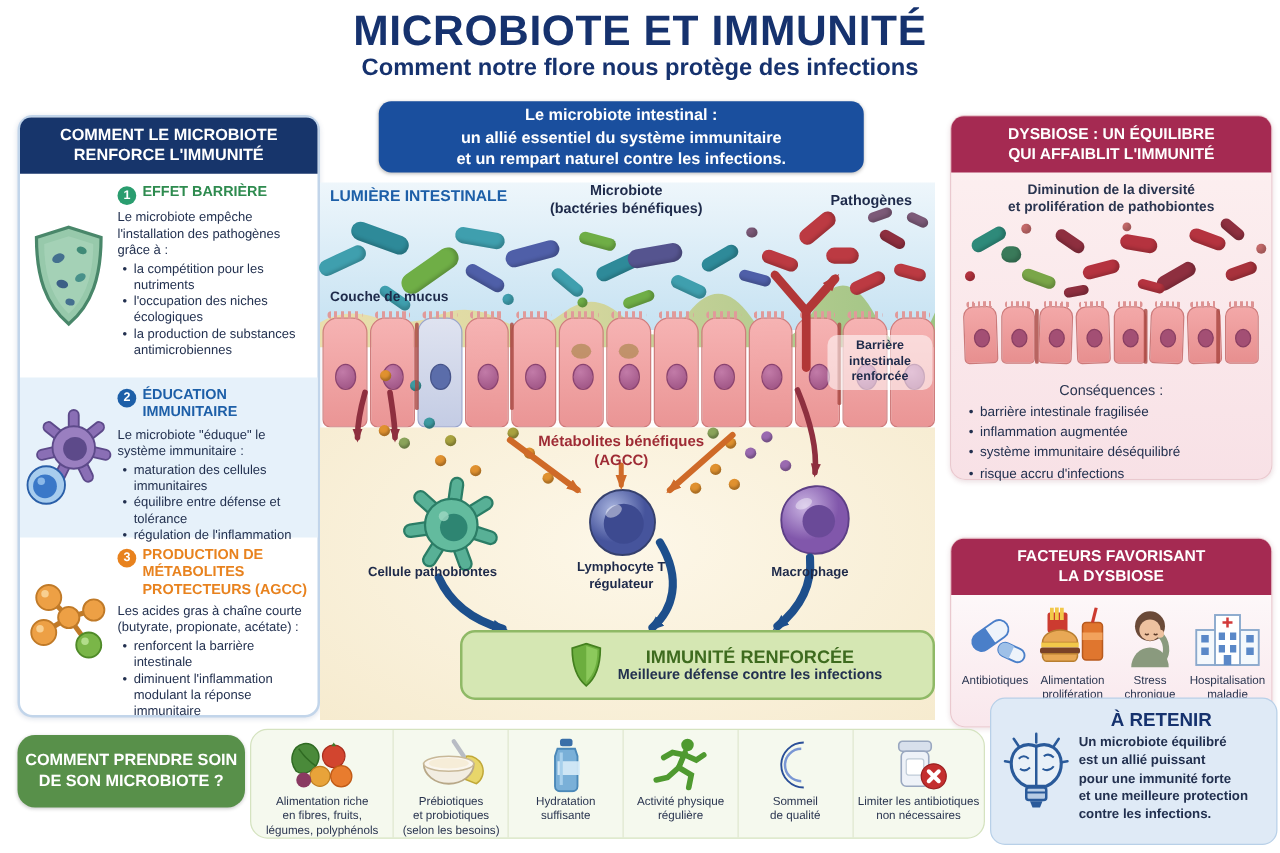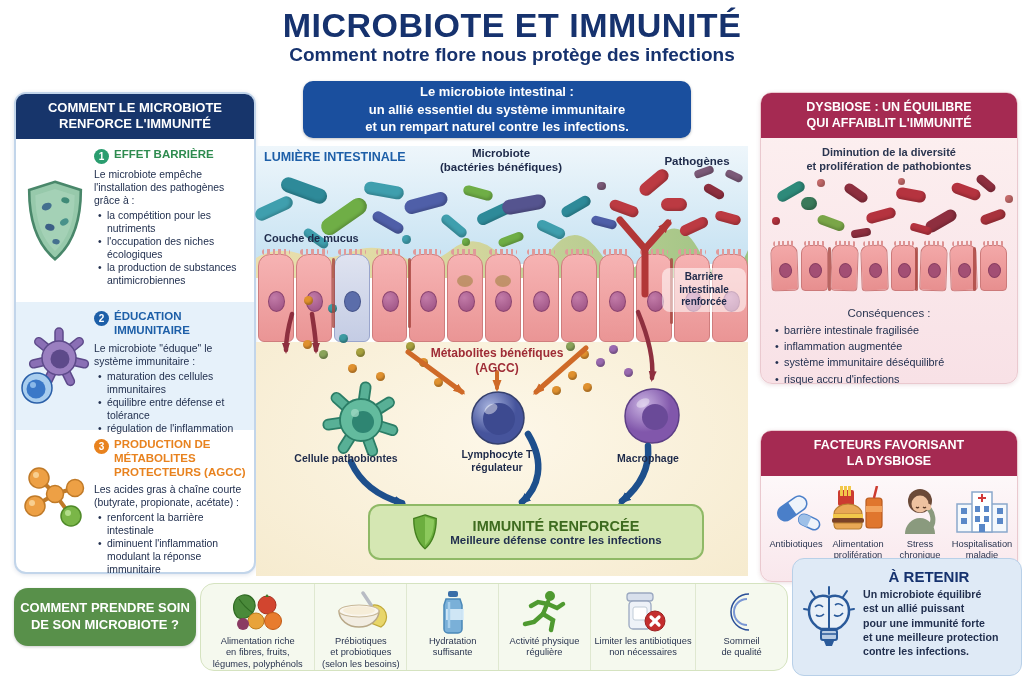--- a/index.html
+++ b/index.html
@@ -63,21 +63,21 @@
   .cell-label{position:absolute;text-align:center;font-size:10.5px;font-weight:700;color:#1e2a4a;
     line-height:1.2;z-index:3;}
   #lbl-dendritic{left:30px;top:306px;width:120px;}
   #lbl-treg{left:186px;top:302px;width:110px;}
   #lbl-macrophage{left:340px;top:306px;width:104px;}
   .bact{position:absolute;border-radius:999px;box-shadow:inset -2px -2px 3px rgba(0,0,0,.18);}
   .mdot{position:absolute;width:9px;height:9px;border-radius:50%;box-shadow:inset -1px -2px 2px rgba(0,0,0,.25);}
   .icell{position:absolute;z-index:2;}
   #result-box{position:absolute;left:112px;top:358px;width:332px;height:52px;background:#d5e7b3;
     border:2px solid #8fb966;border-radius:12px;display:flex;align-items:center;justify-content:center;
-    gap:10px;z-index:3;}
+    gap:10px;z-index:3;padding-left:44px;}
   #result-text{text-align:center;}
   #result-title{font-size:14.5px;font-weight:800;color:#3e6b1f;}
   #result-sub{font-size:11.5px;color:#22304f;font-weight:600;}
   #arrows-svg{position:absolute;left:0;top:0;z-index:2;pointer-events:none;}
   
   .rcard{position:absolute;border-radius:12px;box-shadow:0 1px 4px rgba(120,40,60,.15);}
   .rheader{background:#a52a52;border-radius:10px 10px 0 0;color:#fff;text-align:center;
     font-size:12.5px;font-weight:800;line-height:1.3;padding:6px 4px;}
   #dysbiose-card{left:760px;top:92px;width:256px;height:290px;background:linear-gradient(#fdf1f1,#f8e1e6);
     border:1.5px solid #eac9cf;}
@@ -673,41 +673,41 @@
             <path d="M27,14 L36,18 L42,14"></path>
             <path d="M27,14 L17,12 L10,16"></path>
             <path d="M22,24 L32,30 L30,40"></path>
             <path d="M22,24 L13,32 L4,34"></path>
           </g>
         </svg>
       </div>
       <div class="bilabel pre">Activité physique
 régulière</div>
     </div>
+    <div class="bitem">
+      <div class="bicon">
+        <svg width="42" height="42" viewBox="0 0 42 42">
+          <path d="M28,3 A18,18 0 1 0 28,39 A14.5,14.5 0 1 1 28,3 Z" fill="#4a6fb8" stroke="#2a4f98" stroke-width="1.5"></path>
+          <path d="M26,8 A13,13 0 0 0 26,34" stroke="#7a97d4" stroke-width="2" fill="none"></path>
+        </svg>
+      </div>
+      <div class="bilabel pre">Sommeil
+de qualité</div>
+    </div>
     <div class="bitem" id="b6">
       <div class="bicon">
         <svg width="52" height="44" viewBox="0 0 52 44">
           <rect x="10" y="3" width="26" height="8" rx="3" fill="#d8e0ec" stroke="#9aa8c0" stroke-width="1.3"></rect>
           <rect x="12" y="11" width="22" height="28" rx="4" fill="#eef2f8" stroke="#9aa8c0" stroke-width="1.3"></rect>
           <rect x="16" y="17" width="14" height="13" rx="2" fill="#ffffff" stroke="#c0ccd8" stroke-width="1"></rect>
           <circle cx="38" cy="31" r="10" fill="#c42e2e" stroke="#9a1f1f" stroke-width="1"></circle>
           <g stroke="#ffffff" stroke-width="3.2" stroke-linecap="round">
             <line x1="34" y1="27" x2="42" y2="35"></line>
               <line x1="42" y1="27" x2="34" y2="35"></line>
           </g>
         </svg>
       </div>
       <div class="bilabel pre">Limiter les antibiotiques
 non nécessaires</div>
     </div>
-    <div class="bitem">
-      <div class="bicon">
-        <svg width="42" height="42" viewBox="0 0 42 42">
-          <path d="M28,3 A18,18 0 1 0 28,39 A14.5,14.5 0 1 1 28,3 Z" fill="#4a6fb8" stroke="#2a4f98" stroke-width="1.5"></path>
-          <path d="M26,8 A13,13 0 0 0 26,34" stroke="#7a97d4" stroke-width="2" fill="none"></path>
-        </svg>
-      </div>
-      <div class="bilabel pre">Sommeil
-de qualité</div>
-    </div>
   </div>
 
 </div>
 
 </body></html>

